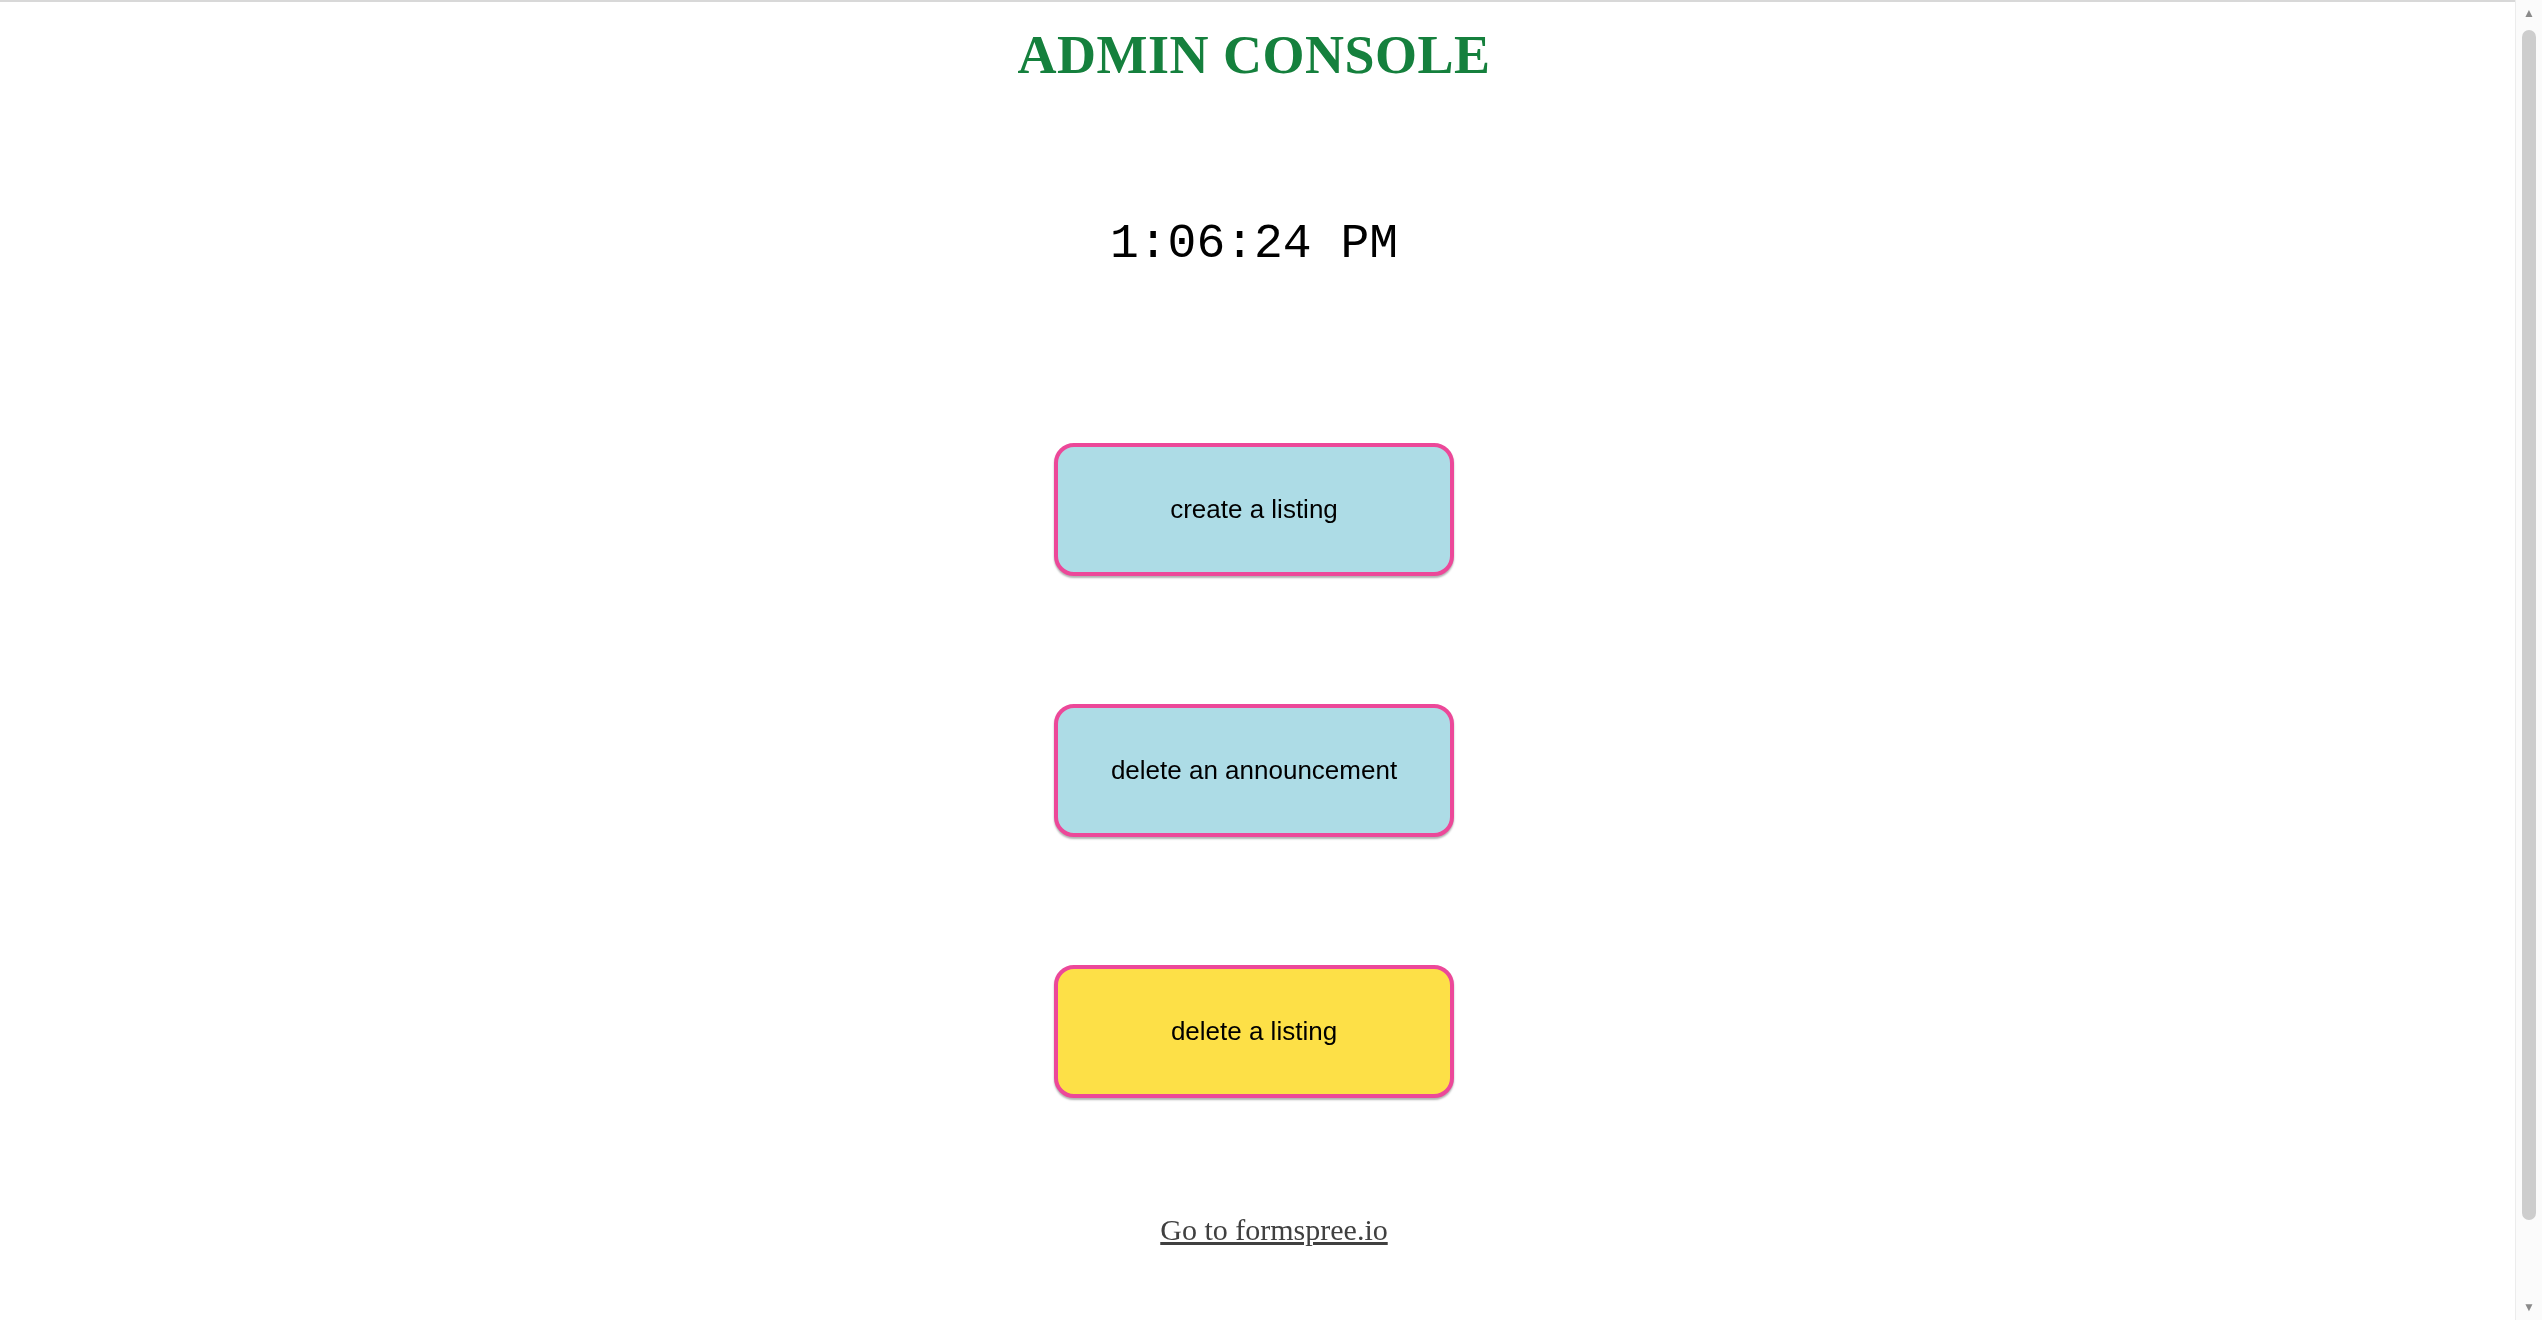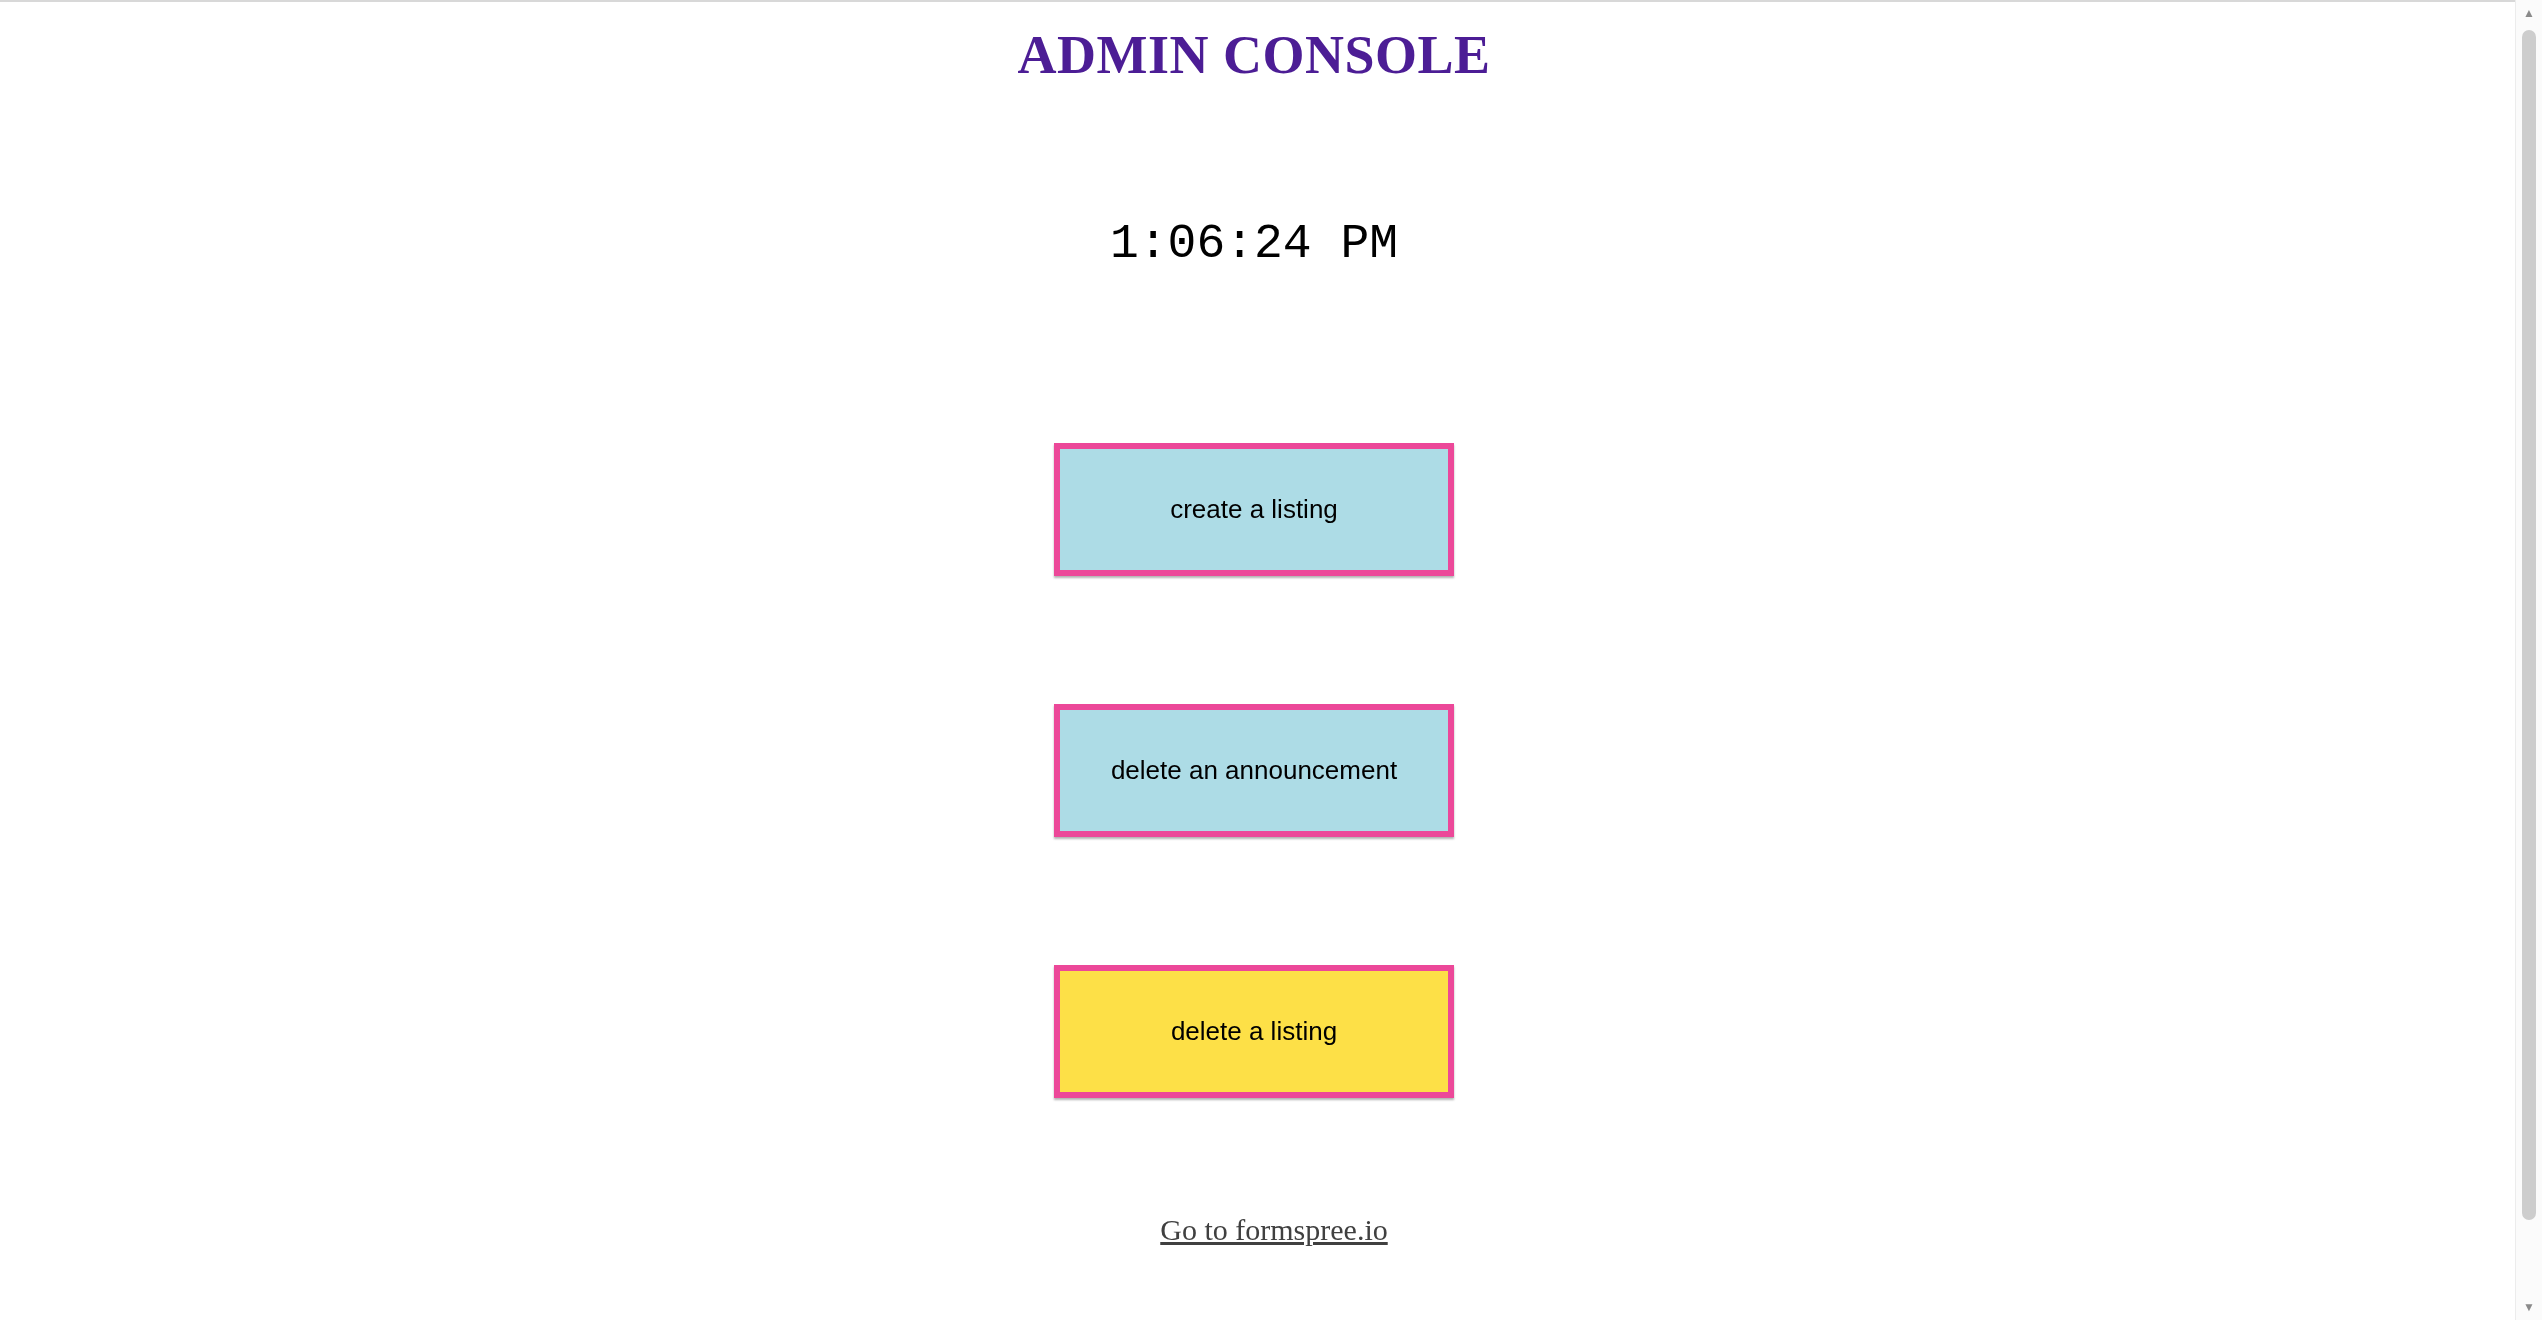--- a/index.html
+++ b/index.html
@@ -32,21 +32,21 @@
     display: flex;
     flex-direction: column;
     align-items: center;
   }
 
   .page-title {
     font-family: "Liberation Serif", serif;
     font-weight: bold;
     font-size: 54px;
     line-height: 1.1;
-    color: #4c1d95;
+    color: #15803d;
     margin: 0;
     letter-spacing: 0.5px;
   }
 
   .clock {
     font-family: Liberation Mono, monospace;
     font-size: 48px;
     color: #000000;
     margin-top: 135px;
     line-height: 1;
@@ -55,22 +55,22 @@
   .buttons {
     margin-top: 175px;
     display: flex;
     flex-direction: column;
     align-items: center;
   }
 
   .action-button {
     width: 400px;
     height: 133px;
-    border: 6px solid #ec4899;
-    border-radius: 0;
+    border: 4px solid #ec4899;
+    border-radius: 20px;
     font-family: "Liberation Sans", sans-serif;
     font-size: 26px;
     color: #000000;
     display: flex;
     align-items: center;
     justify-content: center;
     cursor: pointer;
     padding: 0;
     box-sizing: border-box;
     box-shadow: 0 2px 2px rgba(0,0,0,0.30);

